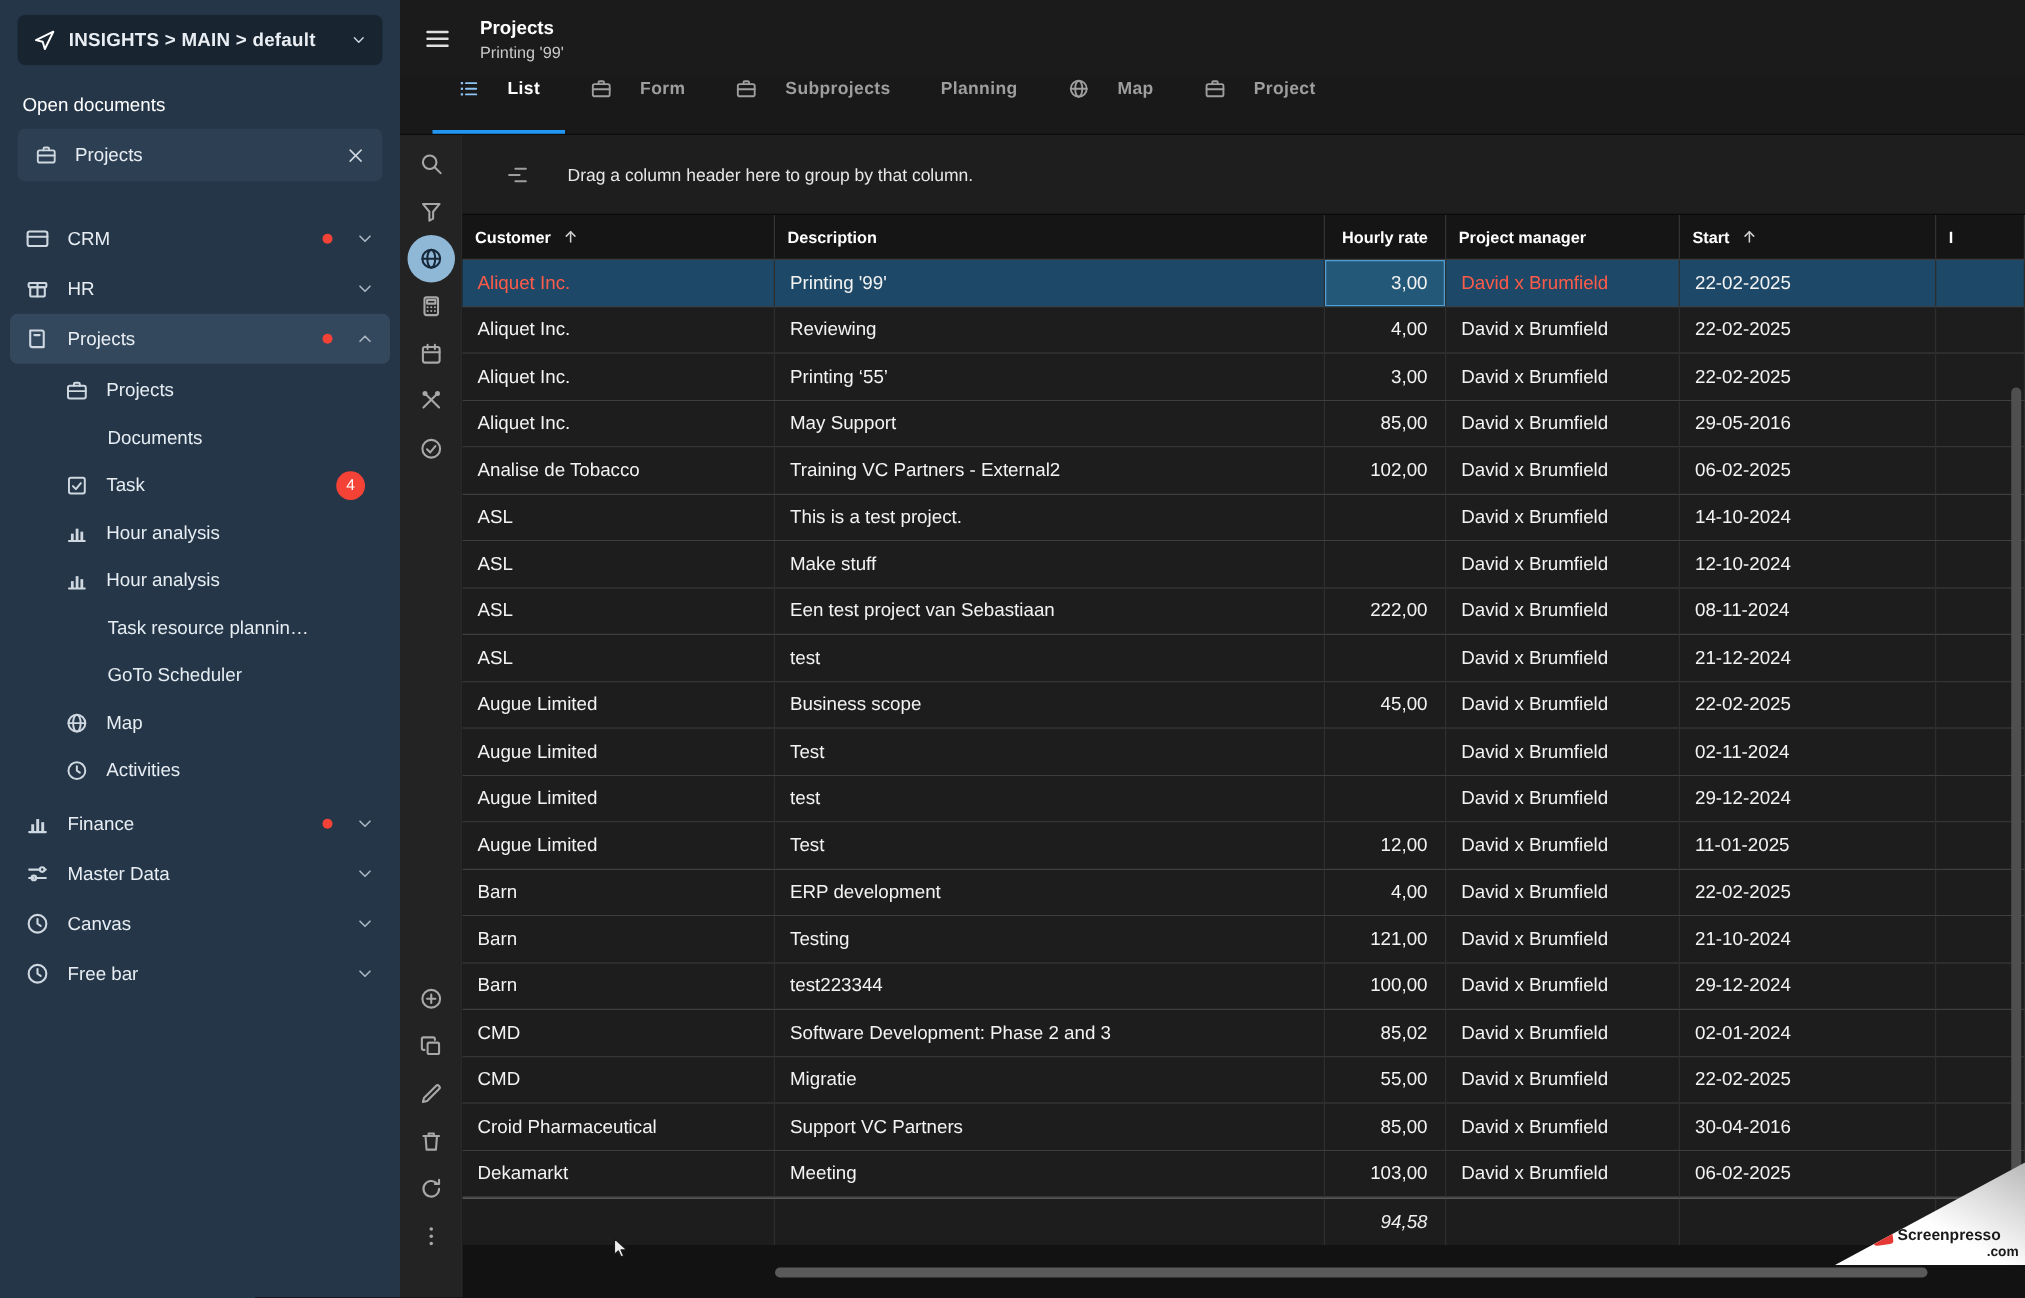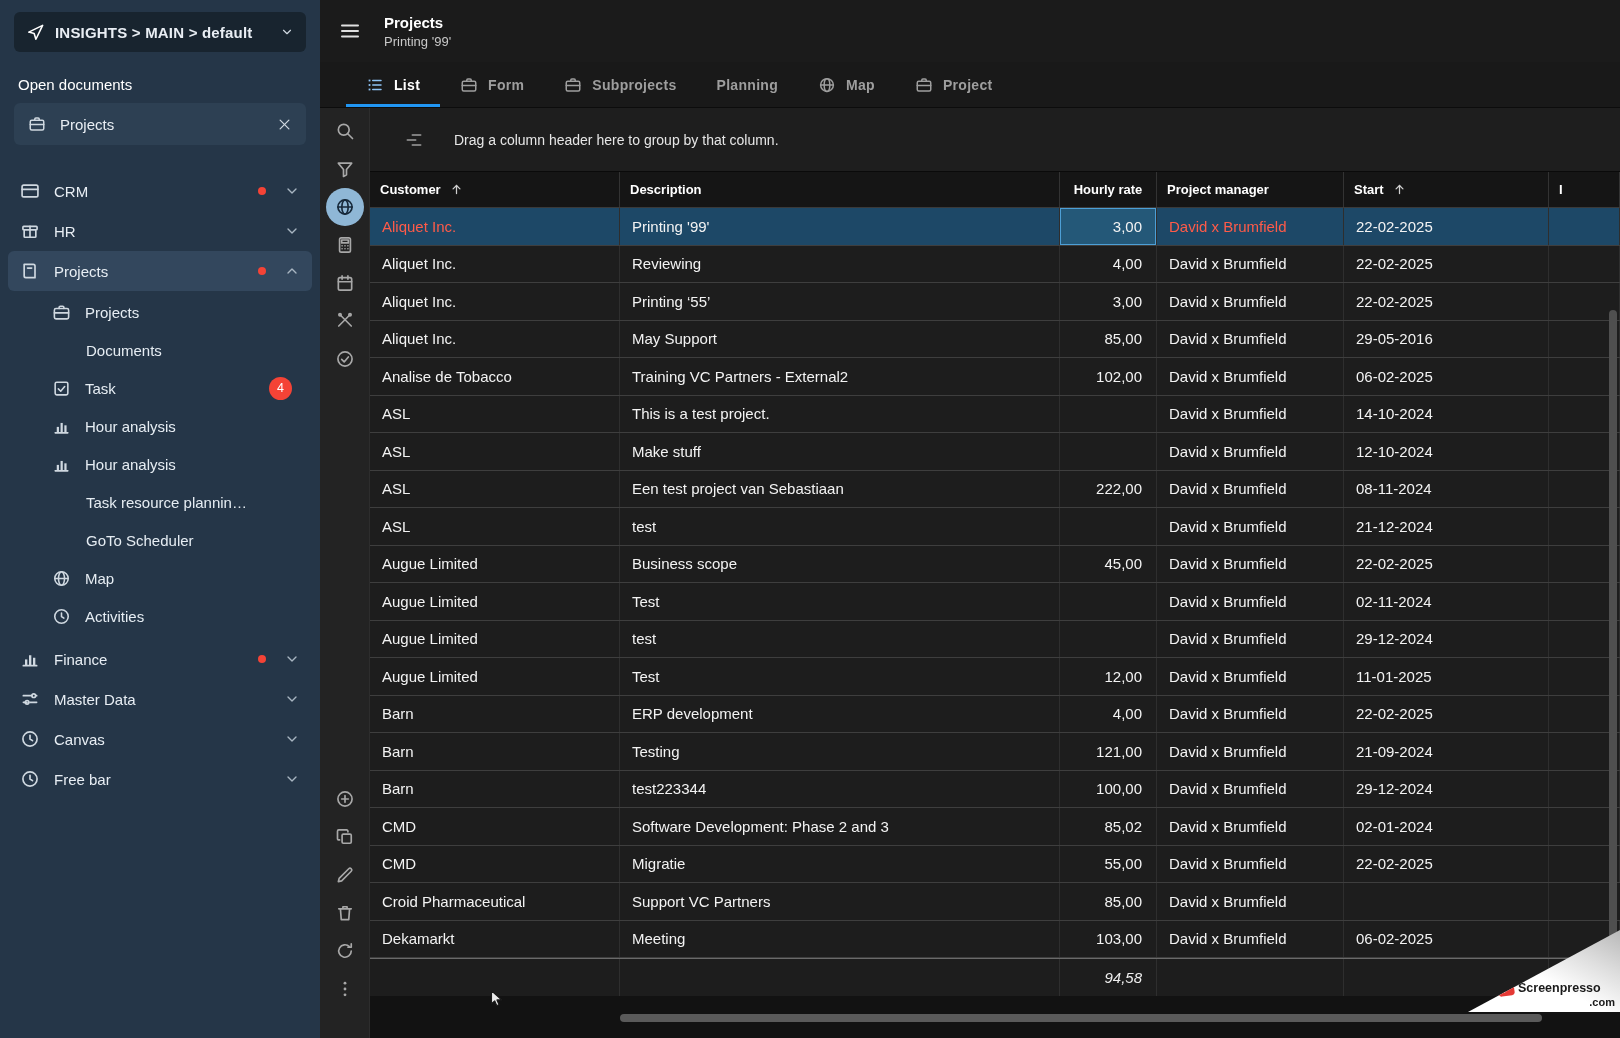--- a/index.html
+++ b/index.html
@@ -66,21 +66,21 @@
   
   .main { flex:1; display:flex; flex-direction:column; min-width:0; background:#1a1a1a; }
   .header { height:62px; display:flex; align-items:center; gap:22px; padding-left:18px; background:#1b1b1b; }
   .hamburger { width:24px; height:24px; color:#e0e0e0; cursor:pointer; }
   .titles { display:flex; flex-direction:column; gap:3px; }
   .title { font-size:15px; font-weight:700; color:#fff; }
   .subtitle { font-size:13px; color:#c9c9c9; }
 
   .tabbar { height:46px; display:flex; padding-left:26px; background:#191919; border-bottom:1px solid #0c0c0c; }
   .tab {
-    display:flex; align-items:center; gap:10px; padding:0 20px; position:relative;
+    display:flex; align-items:flex-start; gap:22px; padding:0 20px; position:relative;
     font-size:14px; font-weight:700; color:#9e9e9e; letter-spacing:.3px; cursor:pointer;
   }
   .tab .ticon { width:18px; height:18px; }
   .tab.active { color:#fff; }
   .tab.active .ticon { color:#8ec4f5; }
   .tab.active::after { content:""; position:absolute; left:0; right:0; bottom:0; height:3px; background:var(--accent,#2196f3); }
 
   .content { flex:1; display:flex; min-height:0; position:relative; }
   .vtoolbar {
     width:50px; background:#232323; border-right:1px solid #2d2d2d;
@@ -696,21 +696,21 @@
               <div class="td c-rate right">4,00</div>
               <div class="td c-pm">David x Brumfield</div>
               <div class="td c-start">22-02-2025</div>
               <div class="td c-extra"></div>
             </div>
             <div class="tr">
               <div class="td c-customer">Barn</div>
               <div class="td c-description">Testing</div>
               <div class="td c-rate right">121,00</div>
               <div class="td c-pm">David x Brumfield</div>
-              <div class="td c-start">21-09-2024</div>
+              <div class="td c-start">21-10-2024</div>
               <div class="td c-extra"></div>
             </div>
             <div class="tr">
               <div class="td c-customer">Barn</div>
               <div class="td c-description">test223344</div>
               <div class="td c-rate right">100,00</div>
               <div class="td c-pm">David x Brumfield</div>
               <div class="td c-start">29-12-2024</div>
               <div class="td c-extra"></div>
             </div>
@@ -728,20 +728,21 @@
               <div class="td c-rate right">55,00</div>
               <div class="td c-pm">David x Brumfield</div>
               <div class="td c-start">22-02-2025</div>
               <div class="td c-extra"></div>
             </div>
             <div class="tr">
               <div class="td c-customer">Croid Pharmaceutical</div>
               <div class="td c-description">Support VC Partners</div>
               <div class="td c-rate right">85,00</div>
               <div class="td c-pm">David x Brumfield</div>
+              <div class="td c-start">30-04-2016</div>
               <div class="td c-extra"></div>
             </div>
             <div class="tr">
               <div class="td c-customer">Dekamarkt</div>
               <div class="td c-description">Meeting</div>
               <div class="td c-rate right">103,00</div>
               <div class="td c-pm">David x Brumfield</div>
               <div class="td c-start">06-02-2025</div>
               <div class="td c-extra"></div>
             </div>

